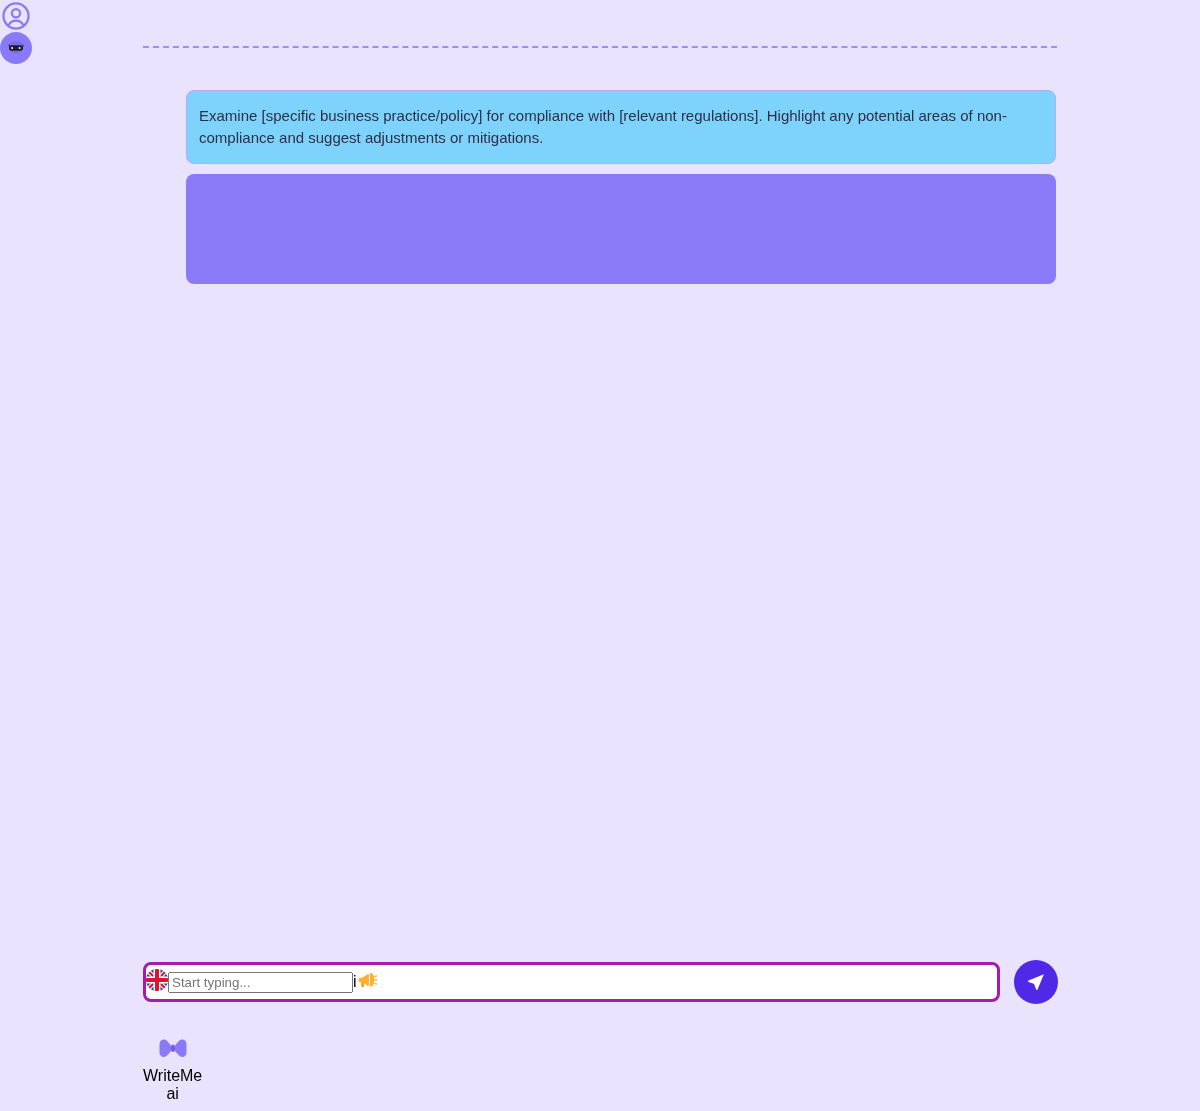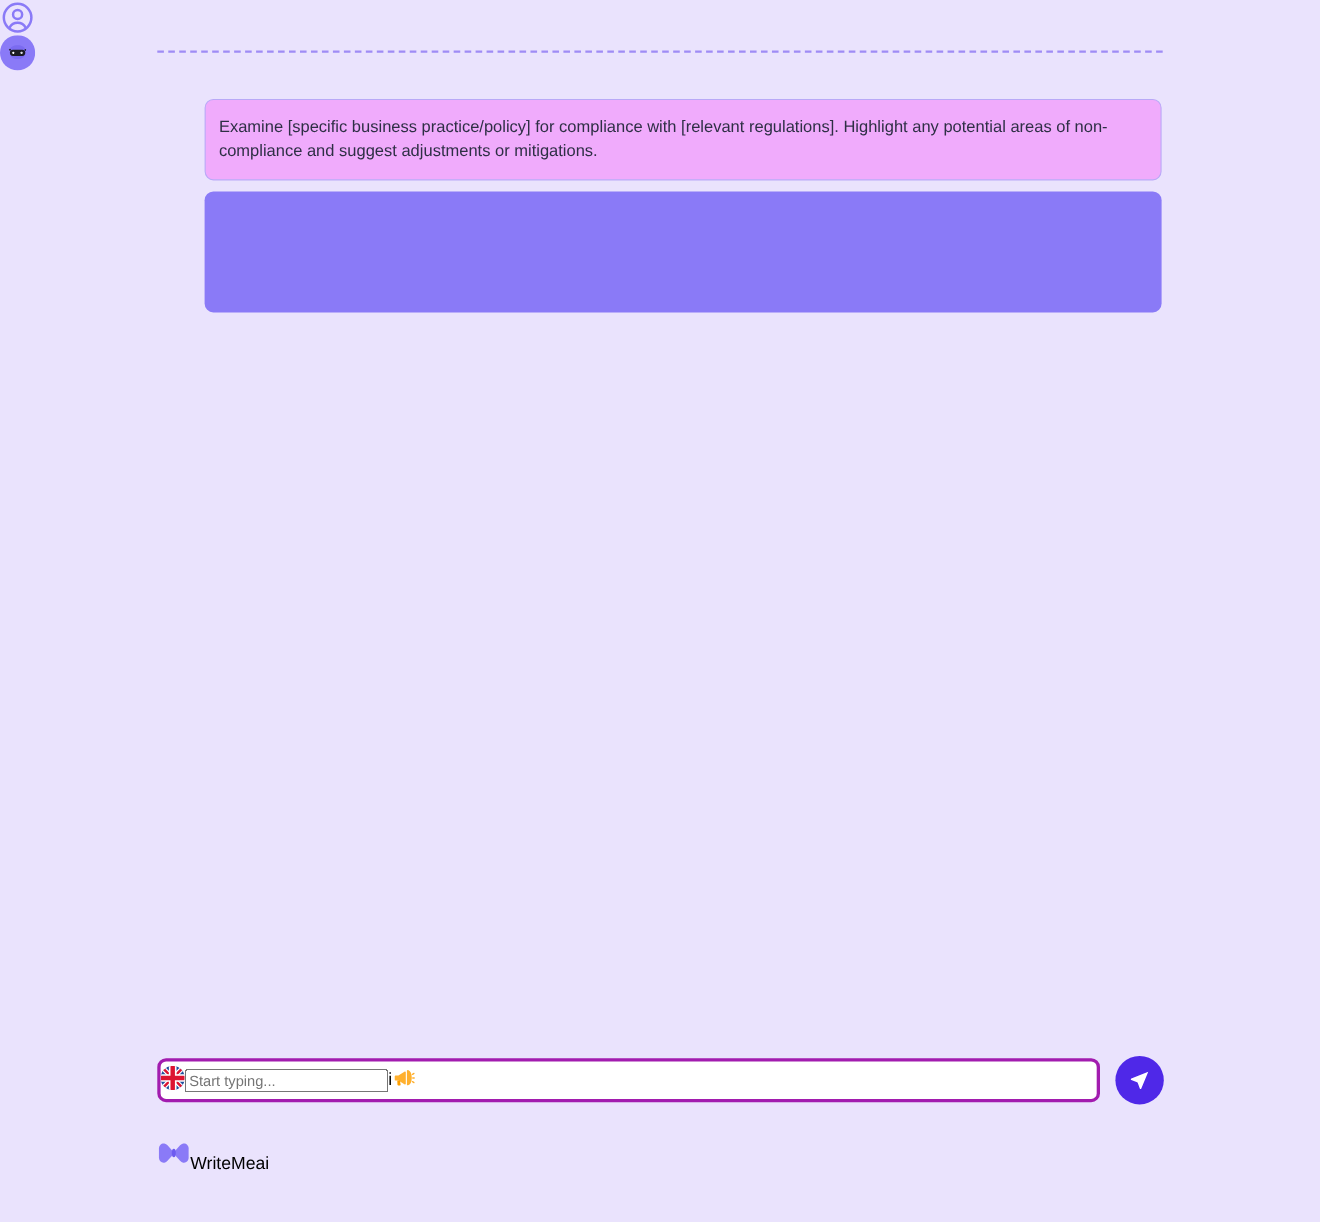--- a/index.html
+++ b/index.html
@@ -16,21 +16,21 @@
   .top-rule {
     position: absolute; left: 143px; top: 46px; width: 914px; height: 0;
     border-top: 2px dashed #9f8cf5;
   }
 
   .avatar { width: 32px; height: 32px; flex: 0 0 32px; }
 
   .bubble-user {
     position: absolute; left: 186px; top: 90px; width: 870px;
     box-sizing: border-box;
-    background: #f0abfc;
+    background: #7dd3fc;
     border: 1px solid #b9a9f7;
     border-radius: 8px;
     padding: 14px 12px 14px 12px;
     color: #2e2f45;
     font-size: 15px;
     line-height: 22px;
   }
 
   .bubble-bot {
     position: absolute; left: 186px; top: 174px; width: 870px;
@@ -54,21 +54,21 @@
     display: flex; align-items: center;
   }
   .send-btn {
     position: absolute; left: 1014px; top: 960px;
     width: 44px; height: 44px; border-radius: 50%;
     background: #4f28e8;
     display: flex; align-items: center; justify-content: center;
   }
 
   
-  .footer { position: absolute; left: 143px; top: 1035px; display: flex; align-items: flex-end; }
+  .footer { position: absolute; left: 143px; top: 1035px; display: flex; align-items: center; flex-direction: column; }
 </style>
 </head>
 <body>
 
 <div class="page">
 
   <div class="top-rule"></div>
 
   <div class="avatar avatar-user">
     <svg viewBox="0 0 24 24" width="32" height="32" fill="none">

